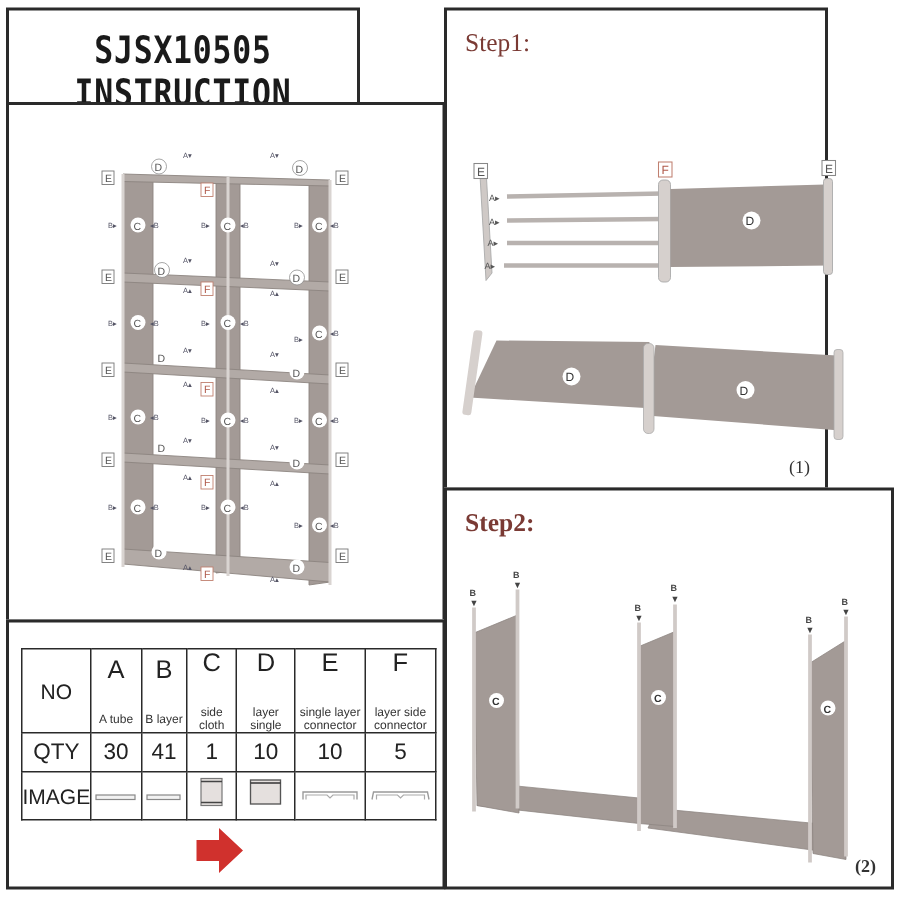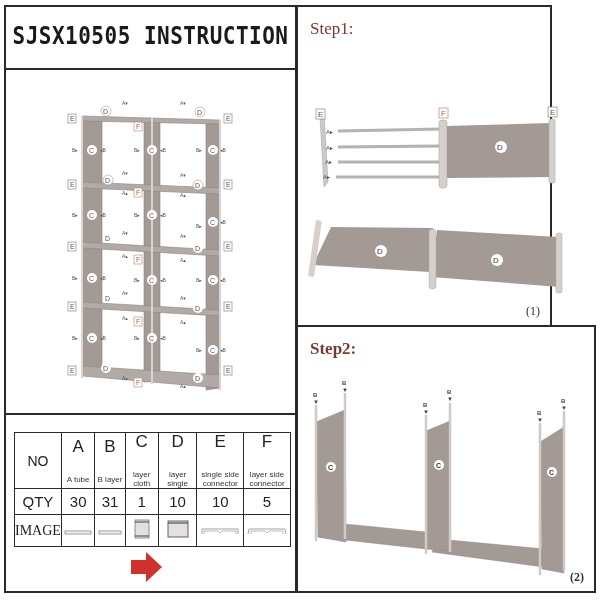--- a/index.html
+++ b/index.html
@@ -1,31 +1,31 @@
 <!DOCTYPE html>
 <html><head>
 <meta charset="utf-8">
 <style>
   html, body { margin:0; padding:0; background:#ffffff; }
   body { width:600px; height:600px; position:relative; overflow:hidden; font-family:"Liberation Sans", sans-serif; }
   .box { position:absolute; border:2px solid #2a2a2a; box-sizing:border-box; background:#fff; }
-  .title { position:absolute; left:4px; top:5px; width:293px; height:65px;padding-left:32px; }
+  .title { position:absolute; left:4px; top:5px; width:236px; height:65px;padding-left:32px; }
   .title-text { position:absolute; left:0; right:0; top:17px; text-align:center; font-family:"DejaVu Sans Mono", monospace; font-size:21px; font-weight:bold; letter-spacing:0.5px; color:#1a1a1a; transform:scaleY(1.2); }
   .drawing { position:absolute; left:4px; top:68px; width:293px; height:347px; }
   .parts { position:absolute; left:4px; top:413px; width:293px; height:180px; }
   .step1 { position:absolute; left:296px; top:5px; width:256px; height:322px; }
   .step2 { position:absolute; left:296px; top:325px; width:300px; height:268px;font-weight:bold; }
   .step-label { position:absolute; left:12px; top:12px; font-family:"Liberation Serif", serif; font-size:17px; color:#7a3a34; }
   .step-num { position:absolute; right:10px; bottom:6px; font-family:"Liberation Serif", serif; font-size:12px; color:#333; }
   svg { position:absolute; left:0; top:0; }
   table.parts-table { position:absolute; left:8px; top:17px; width:277px; border-collapse:collapse; }
   table.parts-table td { border:1.5px solid #2a2a2a; text-align:center; padding:0; color:#222; vertical-align:middle; }
   .hdr-row td { height:45px; }
   .qty-row td { height:25px; font-size:15px;margin-left:43px; }
-  .img-row td { height:31px;font-family:Liberation Serif, serif; }
+  .img-row td { height:31px; }
   .row-label { font-size:14px; }
   .letter { font-size:17px; display:block; line-height:18px; }
   .desc { font-size:8px; display:block; line-height:9px; color:#333;margin-top:19px; }
   .arrow { position:absolute; left:124px; top:136px; }
 </style>
 </head>
 <body>
 
 <div class="box title">
   <div class="title-text">SJSX10505 INSTRUCTION</div>
@@ -194,39 +194,39 @@
       <td style="width:34px">
             <span class="letter">A</span>
             <span class="desc">A tube</span>
           </td>
       <td style="width:31px">
             <span class="letter">B</span>
             <span class="desc">B layer</span>
           </td>
       <td style="width:37px">
             <span class="letter">C</span>
-            <span class="desc">layer cloth</span>
+            <span class="desc">side cloth</span>
           </td>
       <td style="width:43px">
             <span class="letter">D</span>
             <span class="desc">layer single</span>
           </td>
       <td style="width:48px">
             <span class="letter">E</span>
-            <span class="desc">single side connector</span>
+            <span class="desc">single layer connector</span>
           </td>
       <td style="width:48px">
             <span class="letter">F</span>
             <span class="desc">layer side connector</span>
           </td>
     </tr>
     <tr class="qty-row">
       <td class="row-label">QTY</td>
       <td>30</td>
-      <td>31</td>
+      <td>41</td>
       <td>1</td>
       <td>10</td>
       <td>10</td>
       <td>5</td>
     </tr>
     <tr class="img-row">
       <td class="row-label">IMAGE</td>
       <td><svg style="position:static" width="28" height="6">
               <rect x="1" y="1" width="26" height="3" fill="#f2f2f2" stroke="#888" stroke-width="0.8"></rect>
             </svg></td>

